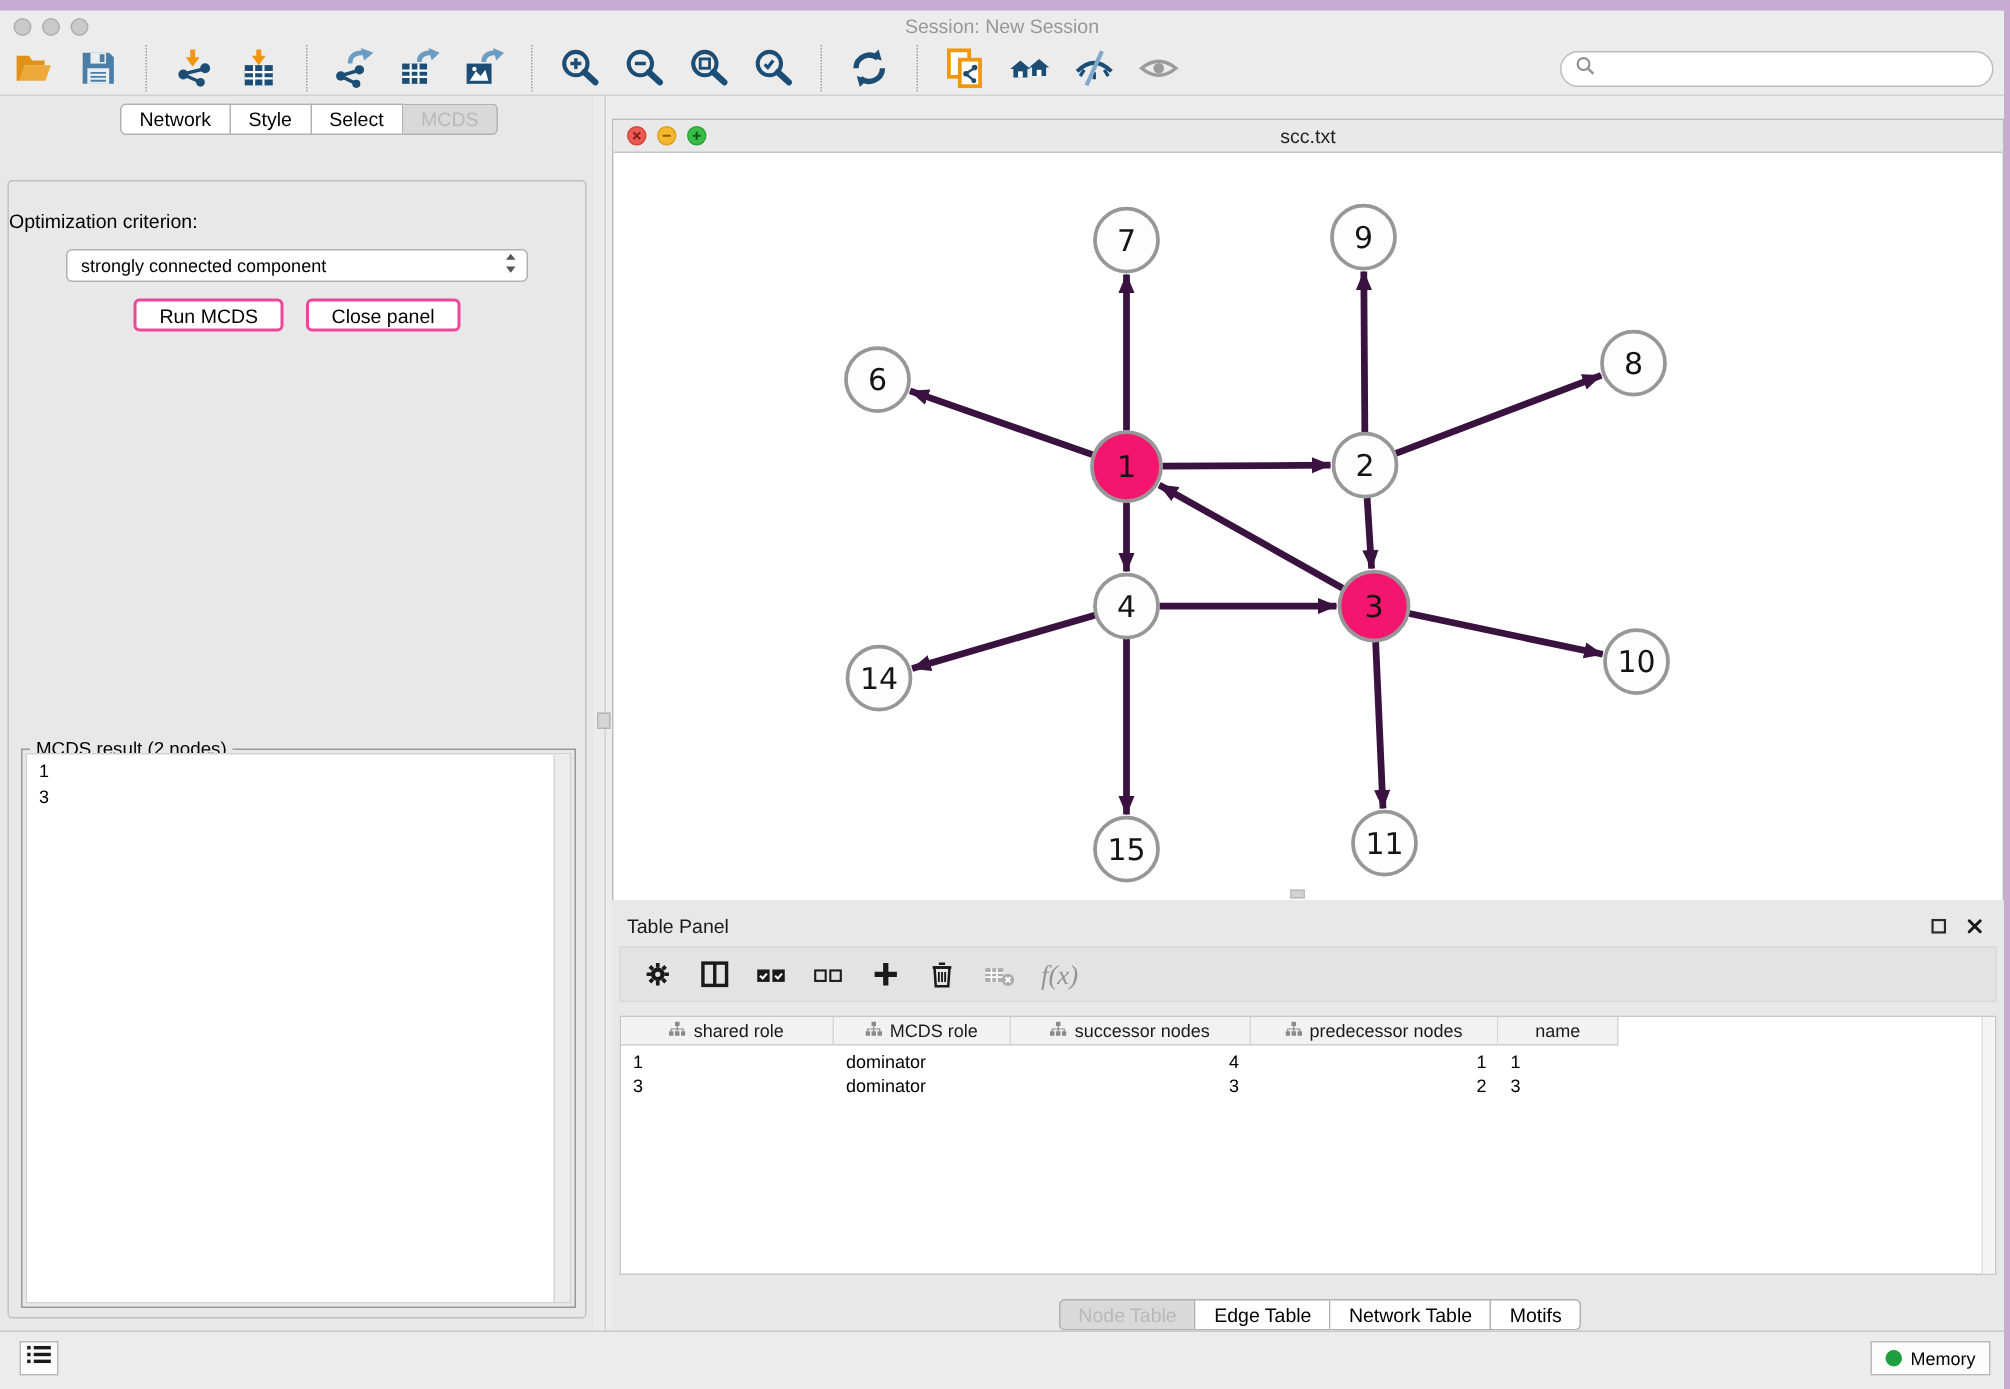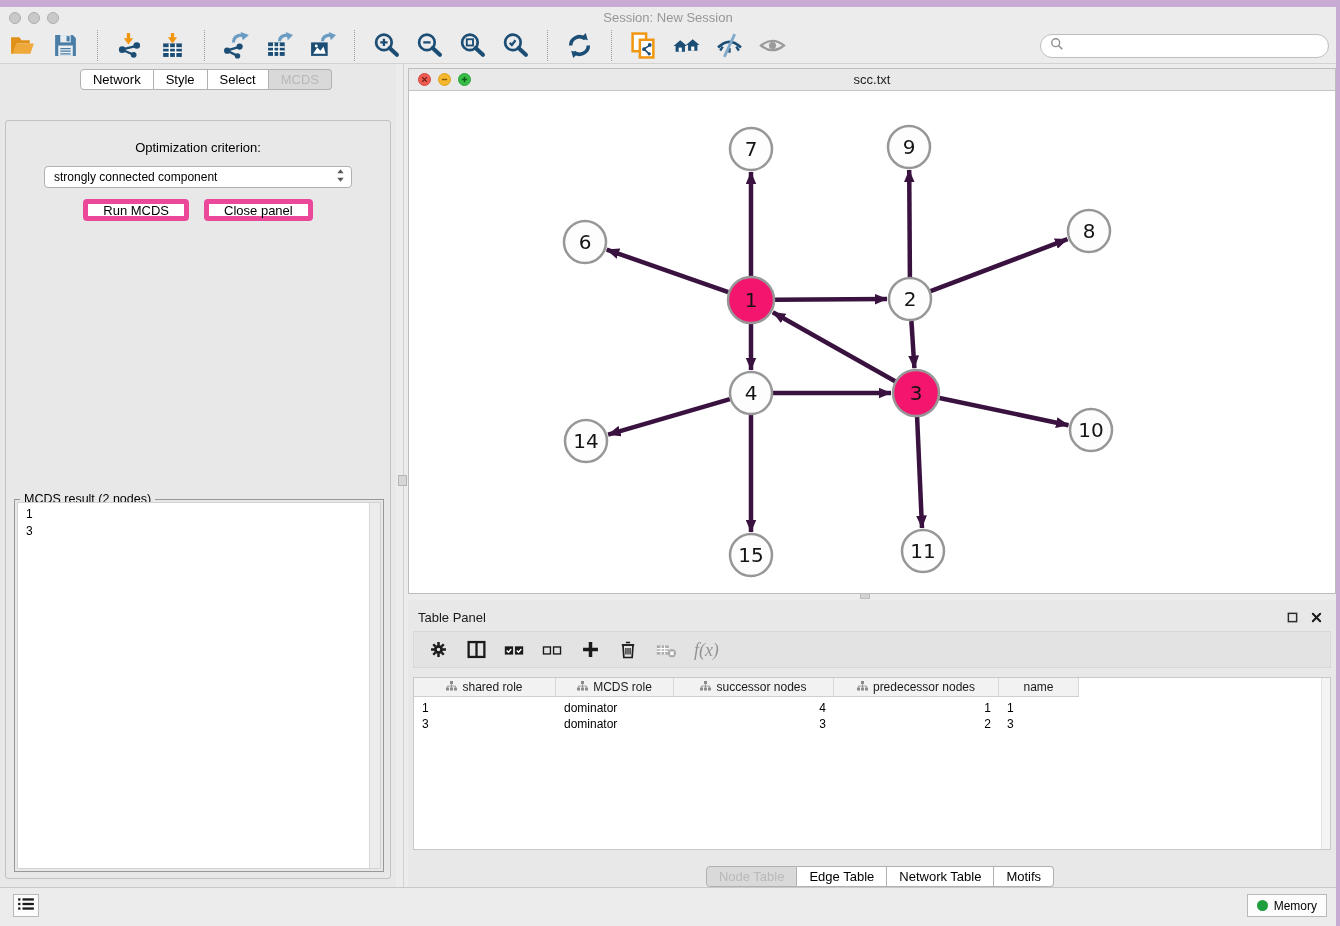--- a/index.html
+++ b/index.html
@@ -26,38 +26,38 @@
   .control-panel { position:absolute; left:0; top:0; bottom:0; width:396px; background:#e8e8e8; }
   .panel-head { display:flex; align-items:center; padding:8px 12px 0 10px; font-size:13px; color:#1a1a1a; height:26px; }
   .panel-head .sp { flex:1; }
   .ph-btn { width:15px; height:15px; display:flex; align-items:center; justify-content:center; margin-left:9px; }
   .seg { display:flex; justify-content:center; margin-top:5px;padding-left:16px; }
   .seg-tab { font-size:13px; padding:2px 12px 3px; background:#fff; border:1px solid #b1b1b1; border-left-width:0; color:#000; height:21px; }
   .seg-tab:first-child { border-left-width:1px; border-radius:4px 0 0 4px; }
   .seg-tab:last-child { border-radius:0 4px 4px 0; }
   .seg-tab.sel { background:#d9d9d9; color:#b9b9b9; }
   .cp-body { position:absolute; left:5px; right:5px; top:56px; bottom:12px; border:1px solid #c2c2c2; border-radius:3px; }
-  .opt-label { text-align:center; margin-top:19px; font-size:13px; }
+  .opt-label { text-align:left; margin-top:19px; font-size:13px; }
   .selectbox { width:308px; height:22px; margin:11px auto 0; background:#fff; border:1px solid #b1b1b1; border-radius:4px; display:flex; align-items:center; padding:0 6px 0 9px; font-size:12px; }
   .selectbox .sp { flex:1; }
   .btn-row { display:flex; justify-content:center; gap:15px; margin-top:11px; }
-  .pbtn { height:22px; padding:0 15px; background:#fff; border:5px solid #ec4899; border-radius:4px; font-size:13px; display:flex; align-items:center; }
+  .pbtn { height:22px; padding:0 15px; background:#fff; border:2px solid #ec4899; border-radius:4px; font-size:13px; display:flex; align-items:center; }
   .result-group { position:absolute; left:8px; right:6px; top:378px; bottom:6px; border:1px solid #989898; }
   .result-legend { position:absolute; top:-8px; left:5px; background:#e8e8e8; padding:0 4px; font-size:12.5px; }
   .result-box { position:absolute; inset:2px; background:#fff; border:1px solid #d2d2d2; }
   .result-track { position:absolute; right:0; top:0; bottom:0; width:11px; background:#ececec; border-left:1px solid #d8d8d8; }
   .result-lines { padding:3px 8px; font-size:12px; line-height:17px; }
 
   
   .v-divider { position:absolute; left:396px; top:0; bottom:0; width:12px; }
   .v-divider .line { position:absolute; left:7px; top:0; bottom:0; width:1px; background:#d2d2d2; }
   .v-divider .handle { position:absolute; left:2px; top:411px; width:9px; height:11px; background:#d6d6d6; border:1px solid #b5b5b5; }
 
   
-  .net-frame { position:absolute; left:408px; top:4px; width:928px; height:526px; background:#fff; border:1px solid #bdbdbd; }
+  .net-frame { position:absolute; left:408px; top:15px; width:928px; height:526px; background:#fff; border:1px solid #bdbdbd; }
   .net-titlebar { height:22px; background:#e9e9e9; border-bottom:1px solid #c5c5c5; display:flex; align-items:center; gap:7px; padding-left:9px; position:relative; }
   .ntl { width:13px; height:13px; border-radius:7px; display:flex; align-items:center; justify-content:center; }
   .ntl svg { width:9px; height:9px; }
   .ntl.red { background:#ee5b52; border:1px solid #d8453c; }
   .ntl.yel { background:#f5b72e; border:1px solid #dfa01d; }
   .ntl.grn { background:#39bc48; border:1px solid #27a437; }
   .net-title { position:absolute; left:0; right:0; text-align:center; font-size:13px; color:#222; }
   #graph-svg { position:absolute; left:0; top:22px; width:926px; height:502px; }
 
   .h-splitter { position:absolute; left:408px; top:528px; width:928px; height:8px; }

